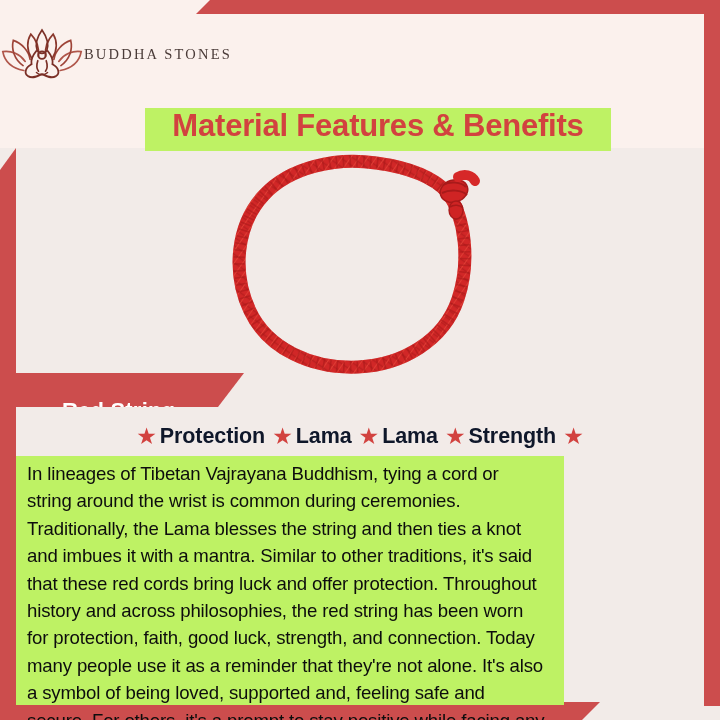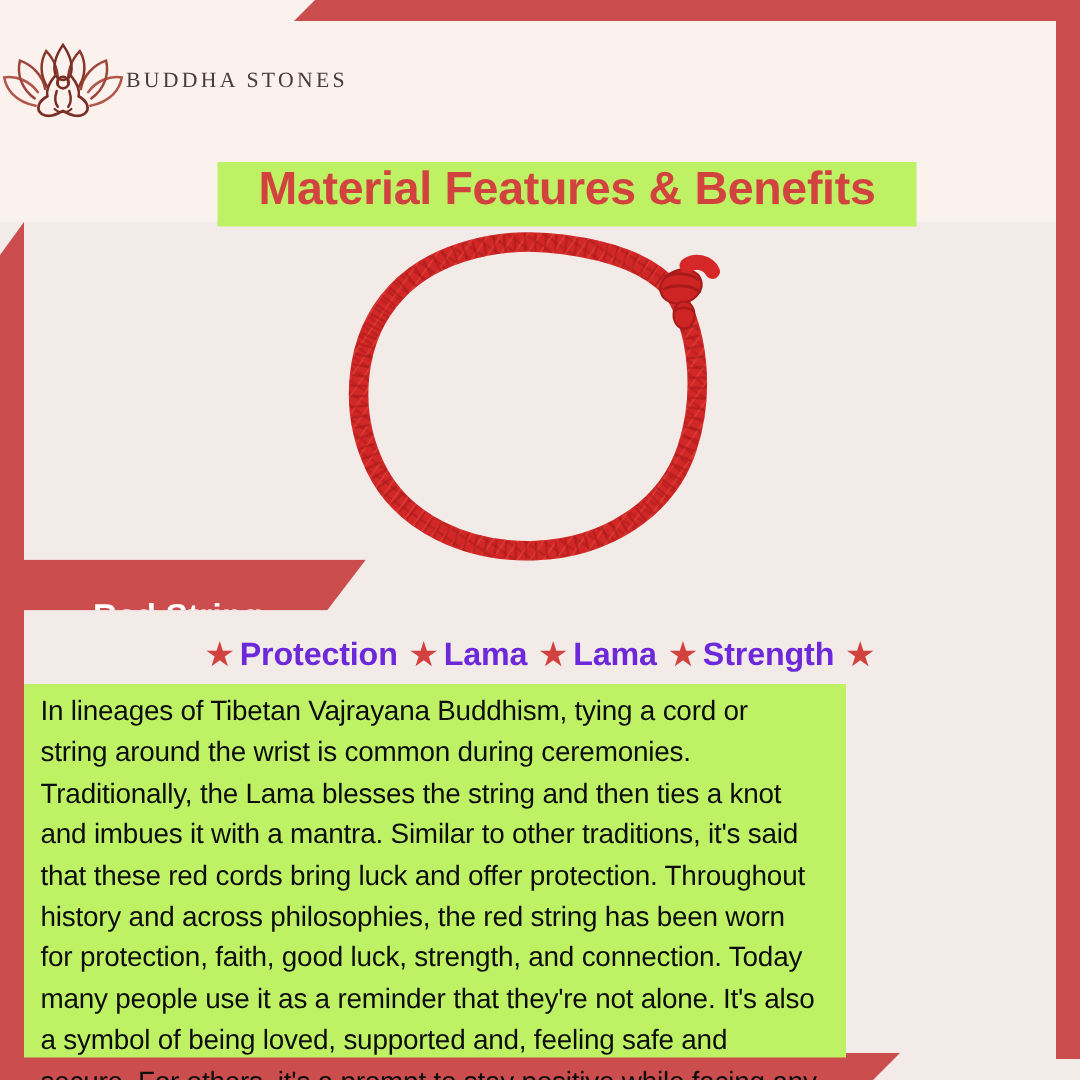--- a/index.html
+++ b/index.html
@@ -158,21 +158,21 @@
     gap: 3px;
     white-space: nowrap;
   }
   .star-icon {
     color: #d2423f;
     font-size: 23px;
     line-height: 1;
     display: inline-block;
   }
   .benefit-label {
-    color: #6d28d9;
+    color: #0f172a;
     font-size: 21.5px;
     font-weight: bold;
     letter-spacing: -0.1px;
   }
 
   
   .description-panel {
     position: absolute;
     left: 16px; top: 456px;
     width: 548px; height: 249px;

